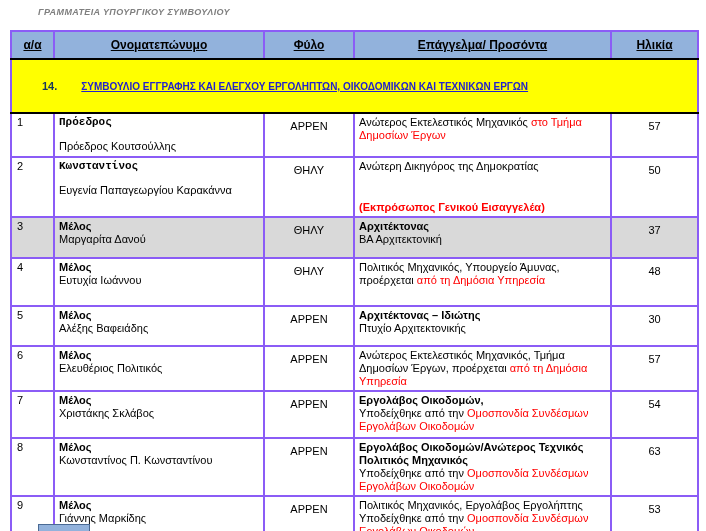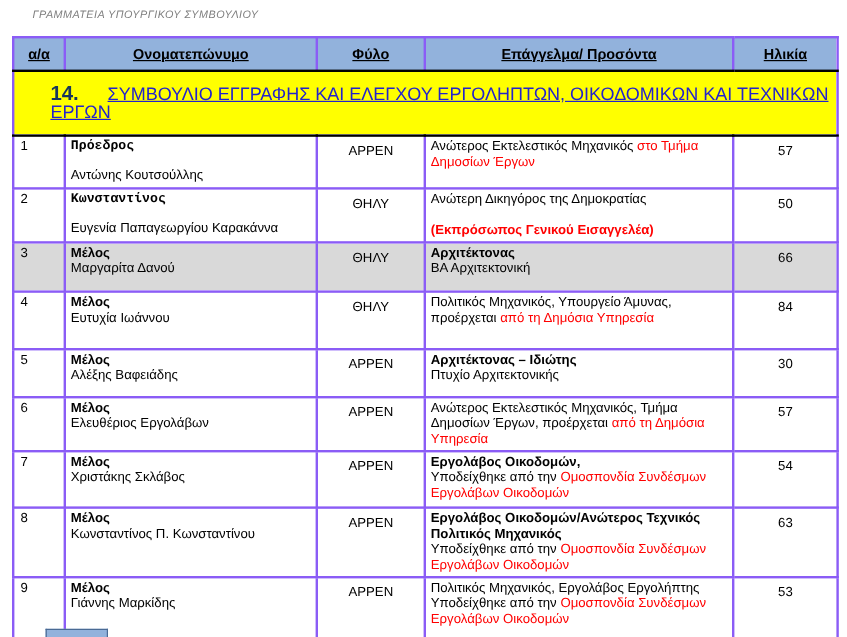--- a/index.html
+++ b/index.html
@@ -12,22 +12,22 @@
     --hdr-gray:#7f7f7f;
   }
   html,body{margin:0;padding:0;}
   body{
     width:706px;height:531px;position:relative;overflow:hidden;
     background:#ffffff;
     font-family:"Liberation Sans","DejaVu Sans",sans-serif;
     color:#000;
   }
   .doc-header{
-    position:absolute;left:27px;top:7px;
-    font-size:9px;font-style:italic;font-weight:normal;
+    position:absolute;left:38px;top:7px;
+    font-size:9px;font-style:italic;font-weight:bold;
     color:var(--hdr-gray);letter-spacing:0.4px;
   }
   table.council{
     position:absolute;left:10px;top:30px;width:687px;
     border-collapse:collapse;table-layout:fixed;
     border:2px solid #000;
   }
   th,td{
     border:2px solid #8b5cf6;
     vertical-align:top;
@@ -43,32 +43,32 @@
     border-bottom:2px solid #000;
   }
   thead th span{text-decoration:underline;}
   tr.section-row td{
     background:var(--yellow);
     height:48px;vertical-align:middle;
     padding-left:30px;
     border-bottom:2px solid #000;
   }
   .section-num{
-    color:var(--num-navy);font-weight:bold;font-size:17px;
+    color:var(--num-navy);font-weight:bold;font-size:11px;
     display:inline-block;margin-right:24px;
   }
   .section-title{
-    color:var(--title-blue);font-weight:normal;font-size:15px;
+    color:var(--title-blue);font-weight:bold;font-size:10px;
     text-decoration:underline;
   }
   td.c-num{padding-left:5px;}
   td.c-gender,td.c-age{text-align:center;padding-top:6px;}
   .role{font-weight:bold;}
   .role.spaced{margin-bottom:11px;font-family:Liberation Mono, monospace;}
-  .prof-line.gap{margin-top:13px;}
+  .prof-line.gap{margin-top:28px;}
   .red{color:var(--red);}
   .b{font-weight:bold;}
   tr.shaded td{background:var(--gray);}
   .next-table-sliver{
     position:absolute;left:38px;top:524px;width:50px;height:7px;
     background:var(--blue);border:1px solid #4a6a94;border-bottom:none;
   }
 </style>
 </head>
 <body>
@@ -95,21 +95,21 @@
   <tbody id="council-body">
     <tr class="section-row">
       <td colspan="5">
         <span class="section-num">14.</span><span class="section-title">ΣΥΜΒΟΥΛΙΟ ΕΓΓΡΑΦΗΣ ΚΑΙ ΕΛΕΓΧΟΥ ΕΡΓΟΛΗΠΤΩΝ, ΟΙΚΟΔΟΜΙΚΩΝ ΚΑΙ ΤΕΧΝΙΚΩΝ ΕΡΓΩΝ</span>
       </td>
     </tr>
   <tr style="height: 44px;">
         <td class="c-num">1</td>
         <td class="c-name">
           <div class="role spaced">Πρόεδρος</div>
-          <div class="person">Αντώνης Κουτσούλλης</div>
+          <div class="person">Πρόεδρος Κουτσούλλης</div>
         </td>
         <td class="c-gender">ΑΡΡΕΝ</td>
         <td class="c-prof">
           <div class="prof-line"><span>Ανώτερος Εκτελεστικός Μηχανικός </span><span class="red ">στο Τμήμα Δημοσίων Έργων</span></div>
         </td>
         <td class="c-age">57</td>
       </tr>
       <tr style="height: 45px;">
         <td class="c-num">2</td>
         <td class="c-name">
@@ -127,52 +127,52 @@
         <td class="c-num">3</td>
         <td class="c-name">
           <div class="role">Μέλος</div>
           <div class="person">Μαργαρίτα Δανού</div>
         </td>
         <td class="c-gender">ΘΗΛΥ</td>
         <td class="c-prof">
           <div class="prof-line"><span class="b">Αρχιτέκτονας</span></div>
           <div class="prof-line"><span>ΒΑ Αρχιτεκτονική</span></div>
         </td>
-        <td class="c-age">66</td>
+        <td class="c-age">37</td>
       </tr>
       <tr style="height: 48px;">
         <td class="c-num">4</td>
         <td class="c-name">
           <div class="role">Μέλος</div>
           <div class="person">Ευτυχία Ιωάννου</div>
         </td>
         <td class="c-gender">ΘΗΛΥ</td>
         <td class="c-prof">
           <div class="prof-line"><span>Πολιτικός Μηχανικός, Υπουργείο Άμυνας, προέρχεται </span><span class="red ">από τη Δημόσια Υπηρεσία</span></div>
         </td>
-        <td class="c-age">84</td>
+        <td class="c-age">48</td>
       </tr>
       <tr style="height: 40px;">
         <td class="c-num">5</td>
         <td class="c-name">
           <div class="role">Μέλος</div>
           <div class="person">Αλέξης Βαφειάδης</div>
         </td>
         <td class="c-gender">ΑΡΡΕΝ</td>
         <td class="c-prof">
           <div class="prof-line"><span class="b">Αρχιτέκτονας – Ιδιώτης</span></div>
           <div class="prof-line"><span>Πτυχίο Αρχιτεκτονικής</span></div>
         </td>
         <td class="c-age">30</td>
       </tr>
       <tr style="height: 39px;">
         <td class="c-num">6</td>
         <td class="c-name">
           <div class="role">Μέλος</div>
-          <div class="person">Ελευθέριος Εργολάβων</div>
+          <div class="person">Ελευθέριος Πολιτικός</div>
         </td>
         <td class="c-gender">ΑΡΡΕΝ</td>
         <td class="c-prof">
           <div class="prof-line"><span>Ανώτερος Εκτελεστικός Μηχανικός, Τμήμα Δημοσίων Έργων, προέρχεται </span><span class="red ">από τη Δημόσια Υπηρεσία</span></div>
         </td>
         <td class="c-age">57</td>
       </tr>
       <tr style="height: 47px;">
         <td class="c-num">7</td>
         <td class="c-name">

